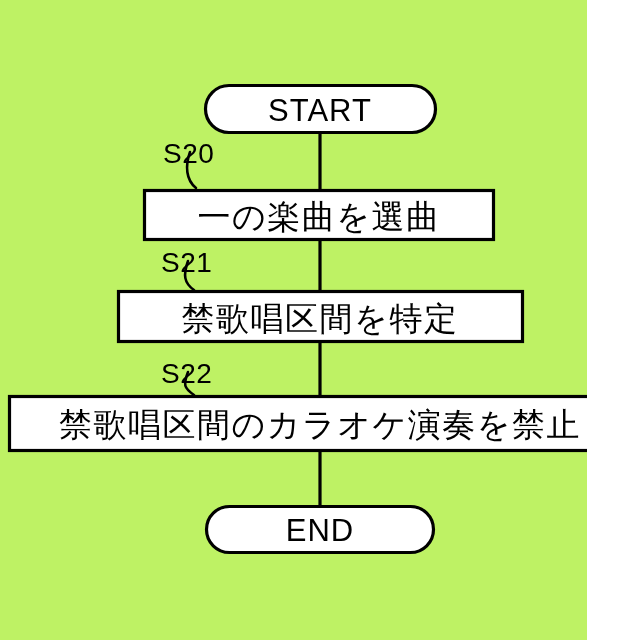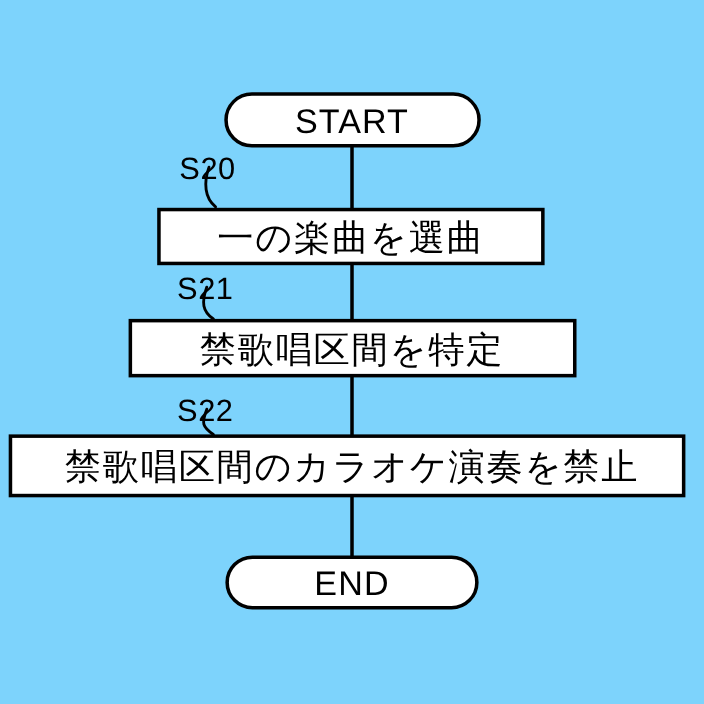--- a/index.html
+++ b/index.html
@@ -6,23 +6,23 @@
   html, body {
     margin: 0;
     padding: 0;
     background: #ffffff;
   }
   body {
     font-family: "Liberation Sans", "DejaVu Sans", sans-serif;
   }
   #canvas {
     position: relative;
-    width: 640px;
+    width: 587px;
     height: 640px;
-    background: #7dd3fc;
+    background: #bef264;
     overflow: hidden;
   }
   #flow-svg {
     position: absolute;
     left: 0;
     top: 0;
     width: 640px;
     height: 640px;
     display: block;
   }

